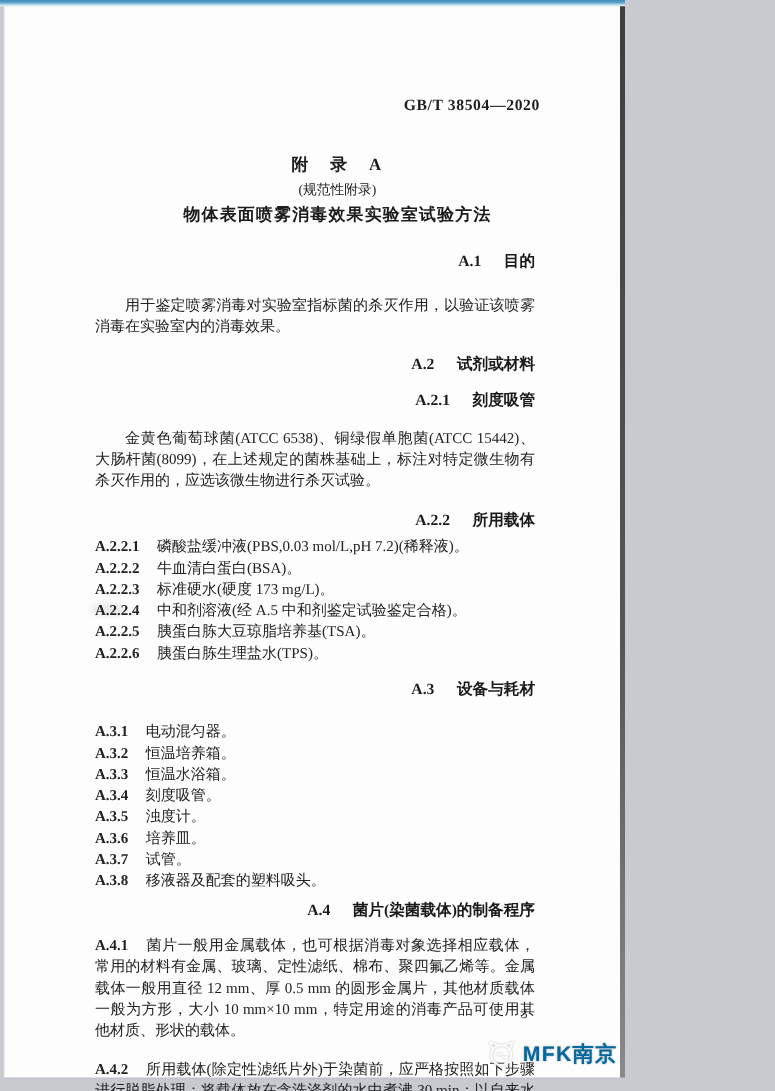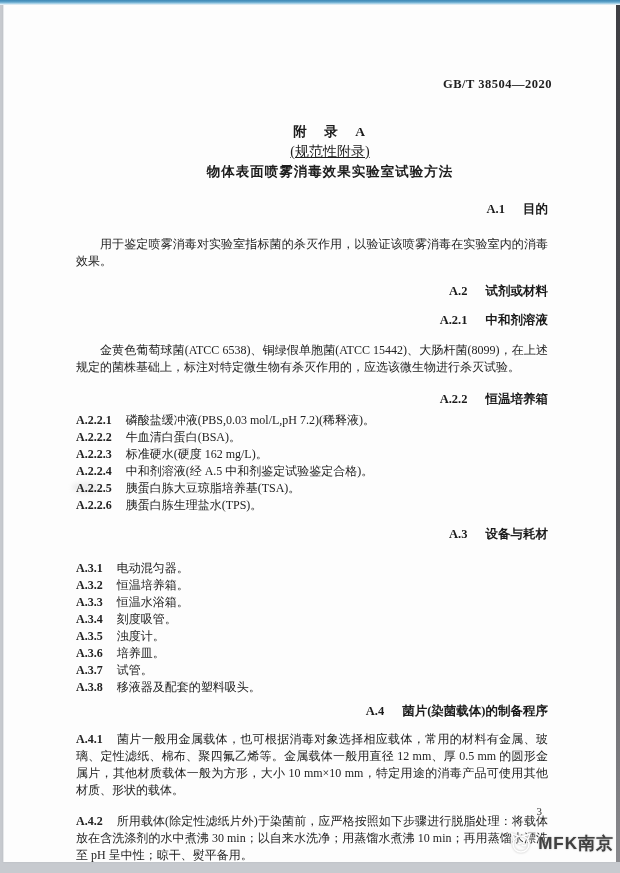--- a/index.html
+++ b/index.html
@@ -1,17 +1,17 @@
 <!DOCTYPE html>
 <html><head>
 <meta charset="utf-8">
 <style>
   html,body{margin:0;padding:0;background:#c7cacf;}
   .canvas{
-    position:relative;width:620px;height:873px;overflow:hidden;
+    position:relative;width:500px;height:873px;overflow:hidden;
     background:#c7cacf;
     font-family:"Liberation Serif", serif;
   }
   .topbar{
     position:absolute;left:0;top:0;width:100%;height:5px;
     background:linear-gradient(to bottom,#3d88b5 0%,#5ea3c9 40%,#a8d2e8 70%,#ffffff 100%);
   }
   .paper{
     position:absolute;left:3px;top:5px;right:4px;bottom:11px;
     background:#fdfdfd;
@@ -24,21 +24,21 @@
   }
   .header-code{
     position:absolute;top:72px;right:64px;
     font-weight:bold;font-size:12.5px;letter-spacing:0.5px;color:#1f1f1f;
     font-family:"Liberation Serif", serif;
   }
   .title-block{
     position:absolute;left:0;right:0;top:117px;text-align:center;color:#1c1c1c;margin-left:40px;
   }
   .t1{font-size:13.5px;font-weight:bold;letter-spacing:2px;line-height:20px;}
-  .t2{font-size:14px;line-height:20px;text-decoration:underline;}
+  .t2{font-size:11px;line-height:20px;}
   .t3{font-size:13.5px;font-weight:bold;letter-spacing:1px;line-height:19px;}
   .content{
     position:absolute;left:72px;right:68px;top:196px;
     font-size:12px;line-height:17px;color:#222;text-align:justify;
   }
   .shead{font-weight:bold;font-size:12.5px;line-height:17px;text-align:right;color:#1b1b1b;margin:0;}
   .hnum{margin-right:18px;}
   .para{margin:0;text-indent:2em;}
   .npara{margin:0;}
   .inum{font-weight:bold;margin-right:14px;}
@@ -49,21 +49,21 @@
   .mt7{margin-top:7px;} .mt3{margin-top:14px;}
   .pagenum{
     position:absolute;top:800px;right:74px;font-size:11px;color:#333;
   }
   .smudge{
     position:absolute;left:68px;top:477px;width:28px;height:11px;border-radius:50%;
     background:#ececec;filter:blur(2px);
   }
   .watermark{
     position:absolute;right:6px;top:831px;display:flex;align-items:center;gap:5px;
-    color:#404040;
+    color:#0369a1;
     text-shadow:0 0 1px #b9b9b9,0 0 2px #c9c9c9;
     font-family:"Liberation Sans", sans-serif;
   }
   .wm-label{font-size:17px;font-weight:bold;letter-spacing:1px;}
   .wm-icon{width:24px;height:24px;filter:drop-shadow(0 0 1px #bbb);}
 </style>
 </head>
 <body>
 
 <div class="canvas">
@@ -85,31 +85,31 @@
       <h3 class="shead">
         <span class="hnum">A.1</span><span>目的</span>
       </h3>
       <p class="para mt18">用于鉴定喷雾消毒对实验室指标菌的杀灭作用，以验证该喷雾消毒在实验室内的消毒效果。</p>
 
       <h3 class="shead mt13">
         <span class="hnum">A.2</span><span>试剂或材料</span>
       </h3>
 
       <h3 class="shead mt12">
-        <span class="hnum">A.2.1</span><span>中和剂溶液</span>
+        <span class="hnum">A.2.1</span><span>刻度吸管</span>
       </h3>
       <p class="para mt6">金黄色葡萄球菌(ATCC 6538)、铜绿假单胞菌(ATCC 15442)、大肠杆菌(8099)，在上述规定的菌株基础上，标注对特定微生物有杀灭作用的，应选该微生物进行杀灭试验。</p>
 
       <h3 class="shead mt15">
-        <span class="hnum">A.2.2</span><span>恒温培养箱</span>
+        <span class="hnum">A.2.2</span><span>所用载体</span>
       </h3>
       <div class="mt4">
         <div class="item"><span class="inum">A.2.2.1</span><span>磷酸盐缓冲液(PBS,0.03 mol/L,pH 7.2)(稀释液)。</span></div>
         <div class="item"><span class="inum">A.2.2.2</span><span>牛血清白蛋白(BSA)。</span></div>
-        <div class="item"><span class="inum">A.2.2.3</span><span>标准硬水(硬度 162 mg/L)。</span></div>
+        <div class="item"><span class="inum">A.2.2.3</span><span>标准硬水(硬度 173 mg/L)。</span></div>
         <div class="item"><span class="inum">A.2.2.4</span><span>中和剂溶液(经 A.5 中和剂鉴定试验鉴定合格)。</span></div>
         <div class="item"><span class="inum">A.2.2.5</span><span>胰蛋白胨大豆琼脂培养基(TSA)。</span></div>
         <div class="item"><span class="inum">A.2.2.6</span><span>胰蛋白胨生理盐水(TPS)。</span></div>
       </div>
 
       <h3 class="shead mt12">
         <span class="hnum">A.3</span><span>设备与耗材</span>
       </h3>
       <div class="mt17">
         <div class="item"><span class="inum">A.3.1</span><span>电动混匀器。</span></div>

